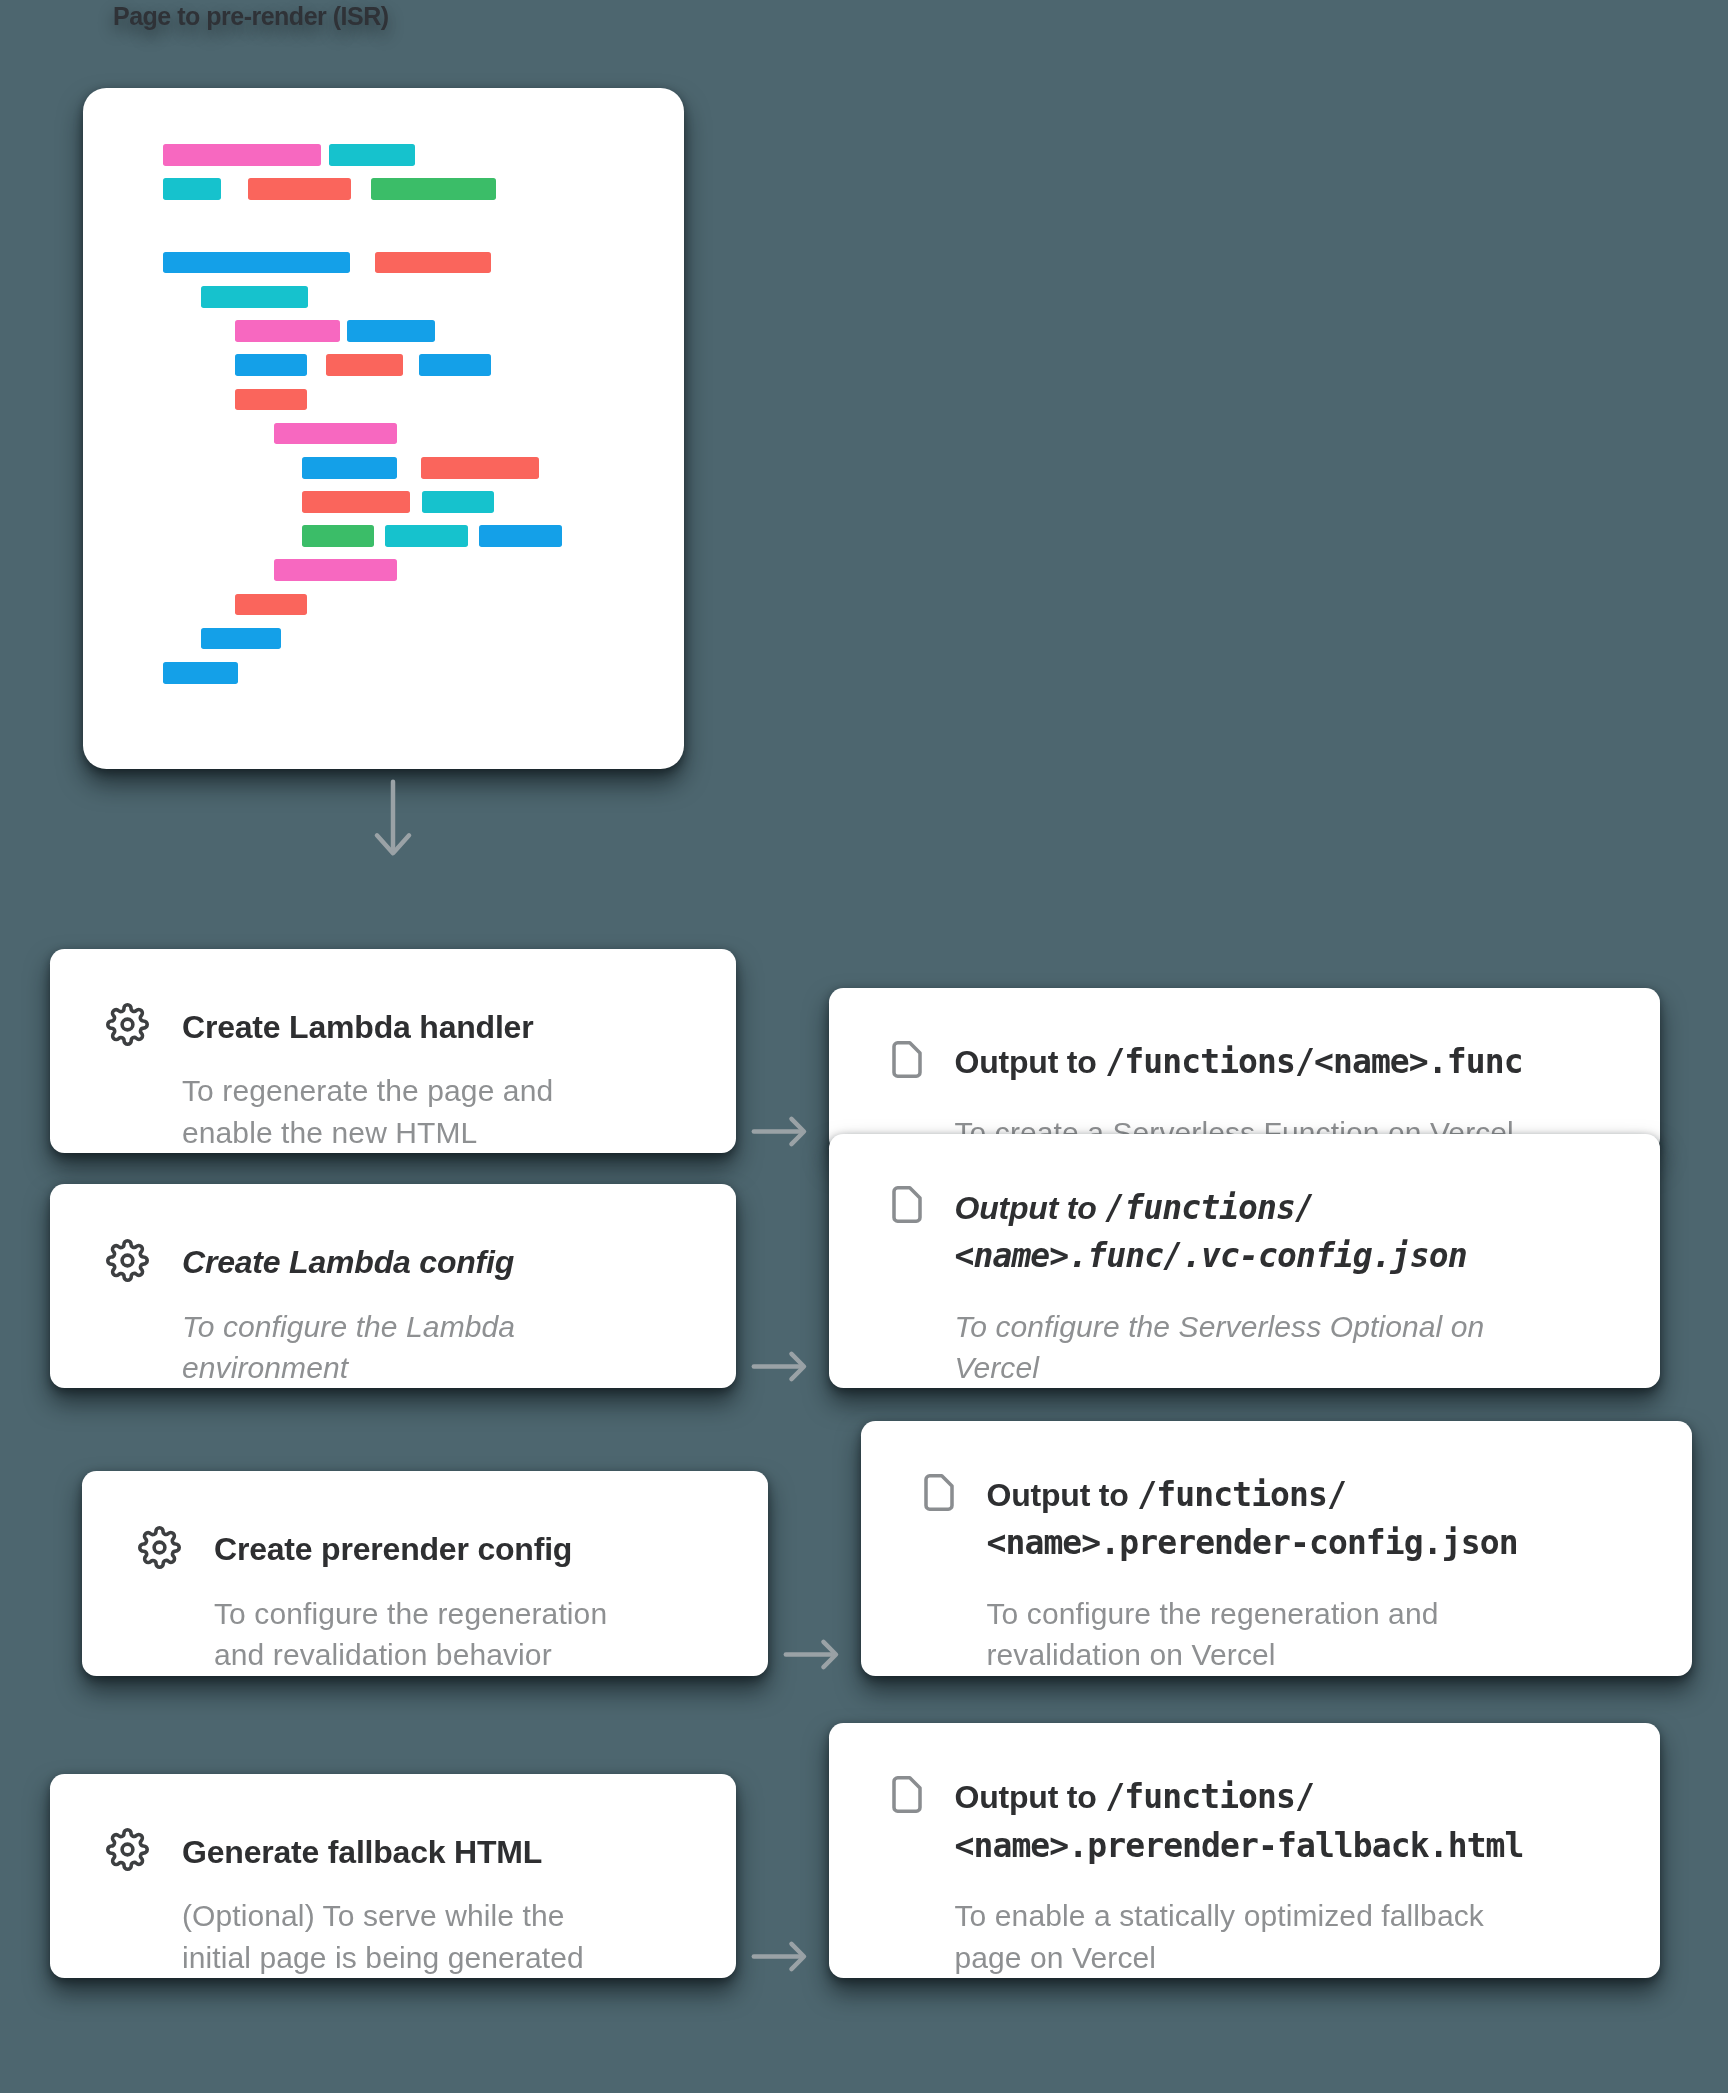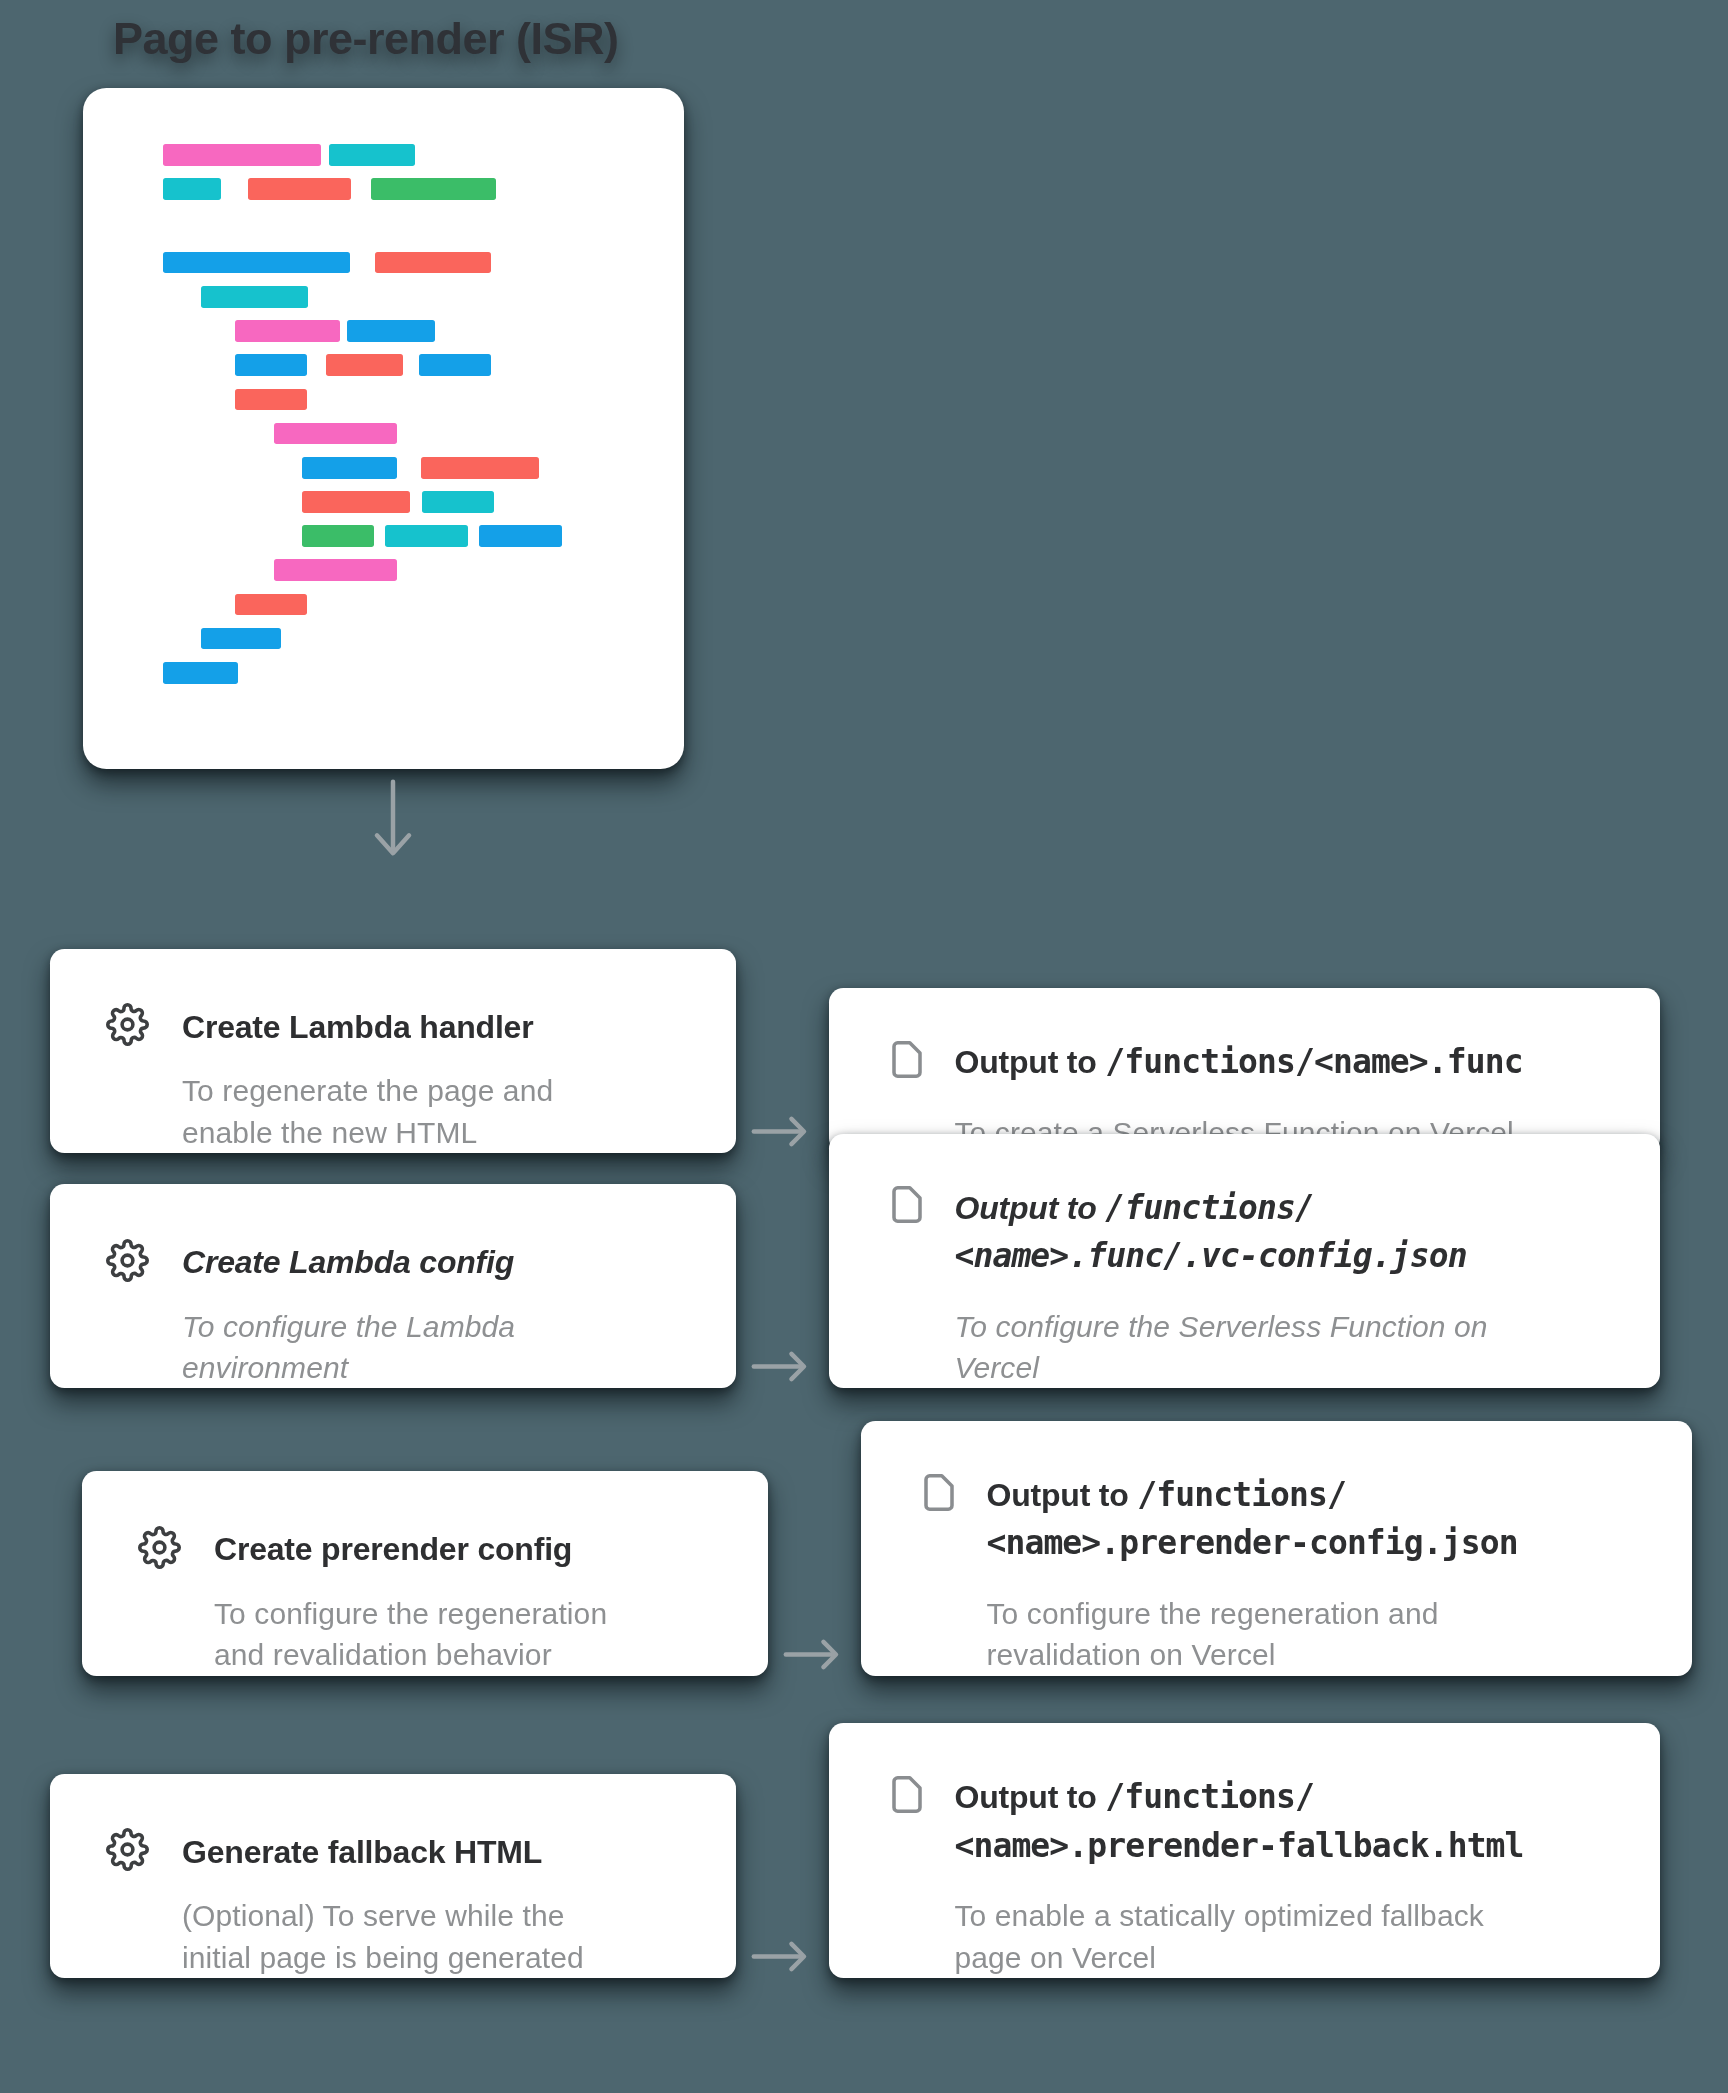--- a/index.html
+++ b/index.html
@@ -1,22 +1,22 @@
 <!DOCTYPE html>
 <html style="font-size:14.4px"><head>
 <meta charset="utf-8">
 <style>
   html,body{margin:0;padding:0;background:#4D666F;}
   .stage{
     position:relative;width:1728px;height:2094px;background:#4D666F;
     overflow:hidden;font-family:"Liberation Sans",sans-serif;
   }
   .page-title{
-    position:absolute;left:113px;top:13px;margin:0;
-    font-size:45px;font-weight:700;color:#2f3237;letter-spacing:-0.5px;
+    position:absolute;left:113px;top:2px;margin:0;
+    font-size:25px;font-weight:700;color:#2f3237;letter-spacing:-0.5px;
     text-shadow:0 7.2px 16px rgba(0,0,0,0.45);
   }
   .card{
     background:#ffffff;border-radius:14.4px;box-sizing:border-box;
     box-shadow:0 14.4px 25px rgba(8,16,20,0.60),0 3.6px 9px rgba(8,16,20,0.45);
   }
   .code-card{
     position:absolute;left:83px;top:88px;width:601px;height:681px;
     border-radius:23.4px;padding-top:56px;
   }
@@ -183,21 +183,21 @@
           <polyline class="flow-arrow" points="46,10 60,24 46,38"></polyline>
         </svg>
       </div>
       <div class="card right-card">
         <svg class="doc" viewBox="3.5 1.5 17 21">
           <path d="M13.5 3H7a2 2 0 0 0-2 2v14a2 2 0 0 0 2 2h10a2 2 0 0 0 2-2V8.5L13.5 3z"></path>
         </svg>
         <div>
           <h2 class="card-heading"><span>Output to </span><span class="mono">/functions/
 &lt;name&gt;.func/.vc-config.json</span></h2>
-          <p class="card-body">To configure the Serverless Function on
+          <p class="card-body">To configure the Serverless Optional on
 Vercel</p>
         </div>
       </div>
     </div>
 
     <div class="step-row">
       <div class="card left-card">
         <svg class="gear" viewBox="0 0 24 24">
           <circle cx="12" cy="12" r="3"></circle>
           <path d="M19.4 15a1.65 1.65 0 0 0 .33 1.82l.06.06a2 2 0 0 1 0 2.83 2 2 0 0 1-2.83 0l-.06-.06a1.65 1.65 0 0 0-1.82-.33 1.65 1.65 0 0 0-1 1.51V21a2 2 0 0 1-2 2 2 2 0 0 1-2-2v-.09A1.65 1.65 0 0 0 9 19.4a1.65 1.65 0 0 0-1.82.33l-.06.06a2 2 0 0 1-2.83 0 2 2 0 0 1 0-2.83l.06-.06a1.65 1.65 0 0 0 .33-1.82 1.65 1.65 0 0 0-1.51-1H3a2 2 0 0 1-2-2 2 2 0 0 1 2-2h.09A1.65 1.65 0 0 0 4.6 9a1.65 1.65 0 0 0-.33-1.82l-.06-.06a2 2 0 0 1 0-2.83 2 2 0 0 1 2.83 0l.06.06a1.65 1.65 0 0 0 1.82.33H9a1.65 1.65 0 0 0 1-1.51V3a2 2 0 0 1 2-2 2 2 0 0 1 2 2v.09a1.65 1.65 0 0 0 1 1.51 1.65 1.65 0 0 0 1.82-.33l.06-.06a2 2 0 0 1 2.83 0 2 2 0 0 1 0 2.83l-.06.06a1.65 1.65 0 0 0-.33 1.82V9a1.65 1.65 0 0 0 1.51 1H21a2 2 0 0 1 2 2 2 2 0 0 1-2 2h-.09a1.65 1.65 0 0 0-1.51 1z"></path>

